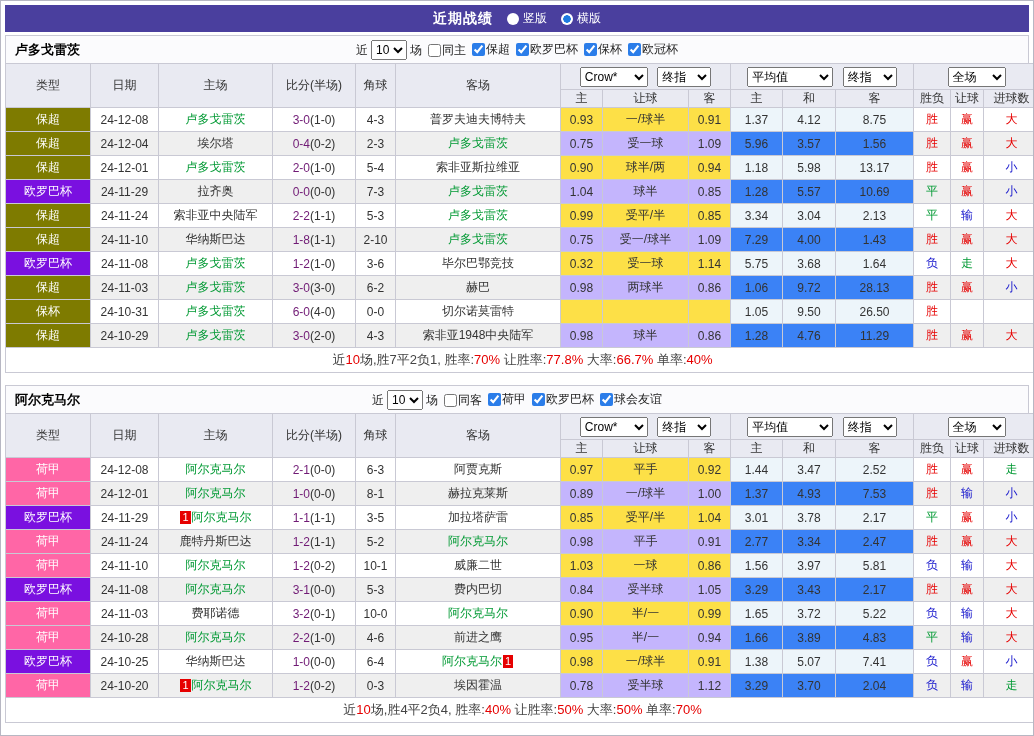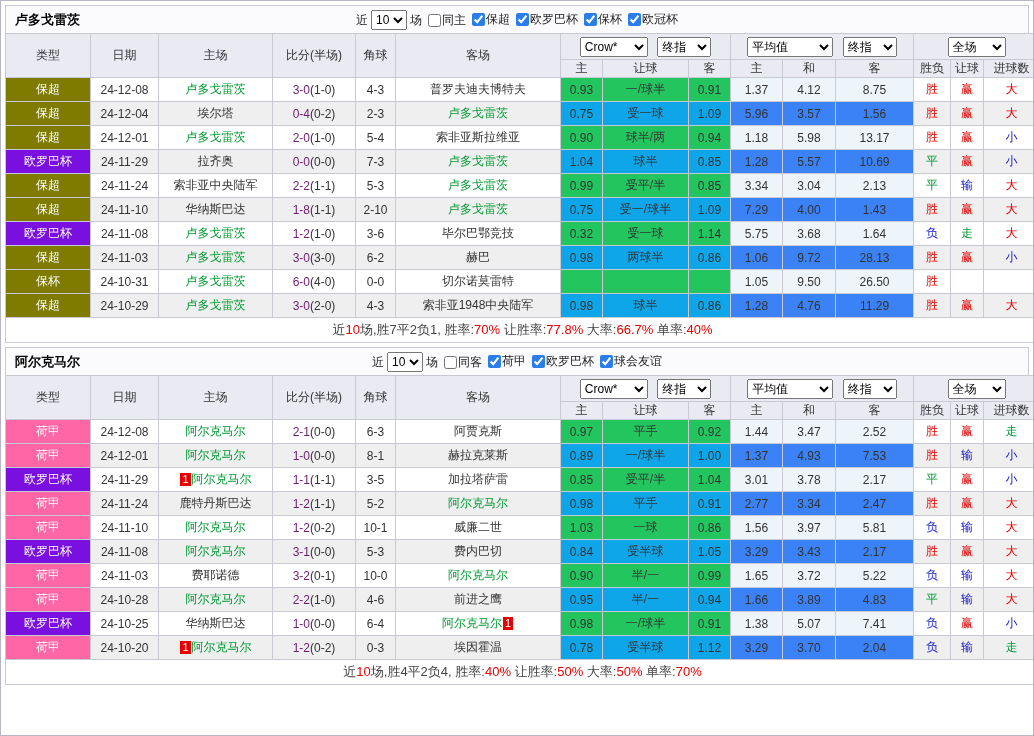--- a/index.html
+++ b/index.html
@@ -26,41 +26,52 @@
   table { width:100%; border-collapse:collapse; table-layout:fixed; font-size:12px; color:#333; }
   th, td { border:1px solid #c9c9d4; text-align:center; padding:0; white-space:nowrap; overflow:hidden; }
   thead th { background:#e9eaf2; font-weight:normal; color:#333; }
   tr.h1 th { height:26px; }
   tr.h2 th { height:18px; }
   thead select { font-size:12px; height:20px; margin:0 3px; vertical-align:middle; }
   .sel-crow { width:68px; } .sel-final { width:54px; } .sel-avg { width:86px; } .sel-full { width:58px; }
 
   tbody td { height:24px; background:#fff; }
   tr.alt td { background:#efefef; }
-  td.odd { background:#22c55e; }
-  tr.alt td.odd { background:#0ea5e9; }
+  td.odd { background:#fde047; }
+  tr.alt td.odd { background:#c4b5fd; }
   td.avg { background:#edf5fa; }
   tr.alt td.avg { background:#3b82f6; }
   td.badge { color:#fff; }
 
   .g { color:#009933; }
   .ft { color:#701a75; }
   .ht { color:#333; }
   .card { display:inline-block; background:#e60000; color:#fff; font-size:11px; line-height:13px; padding:0 2px; margin:0 1px; }
   .cw { color:#e60000; } .cd { color:#009933; } .cl { color:#1414cc; }
 
   td.summary { height:25px; font-size:13px; color:#444; background:#fff; }
   td.summary .red { color:#e60000; }
-  section { margin-bottom:4px; }
+  section { margin-bottom:12px; }
 </style>
 </head>
 <body>
 
 <div class="page">
 
+  <div class="topbar">
+    <span class="bar-title">近期战绩</span>
+    <label>
+      <span class="radio"></span>
+      <span>竖版</span>
+    </label>
+    <label>
+      <span class="radio checked"></span>
+      <span>横版</span>
+    </label>
+  </div>
 
   <section>
     <div class="section-head">
       <span class="team-title">卢多戈雷茨</span>
       <span class="filters">
         <span>近</span>
         <select class="sel-count"><option>10</option></select>
         <span>场</span>
         <label>
           <input type="checkbox" style="">

